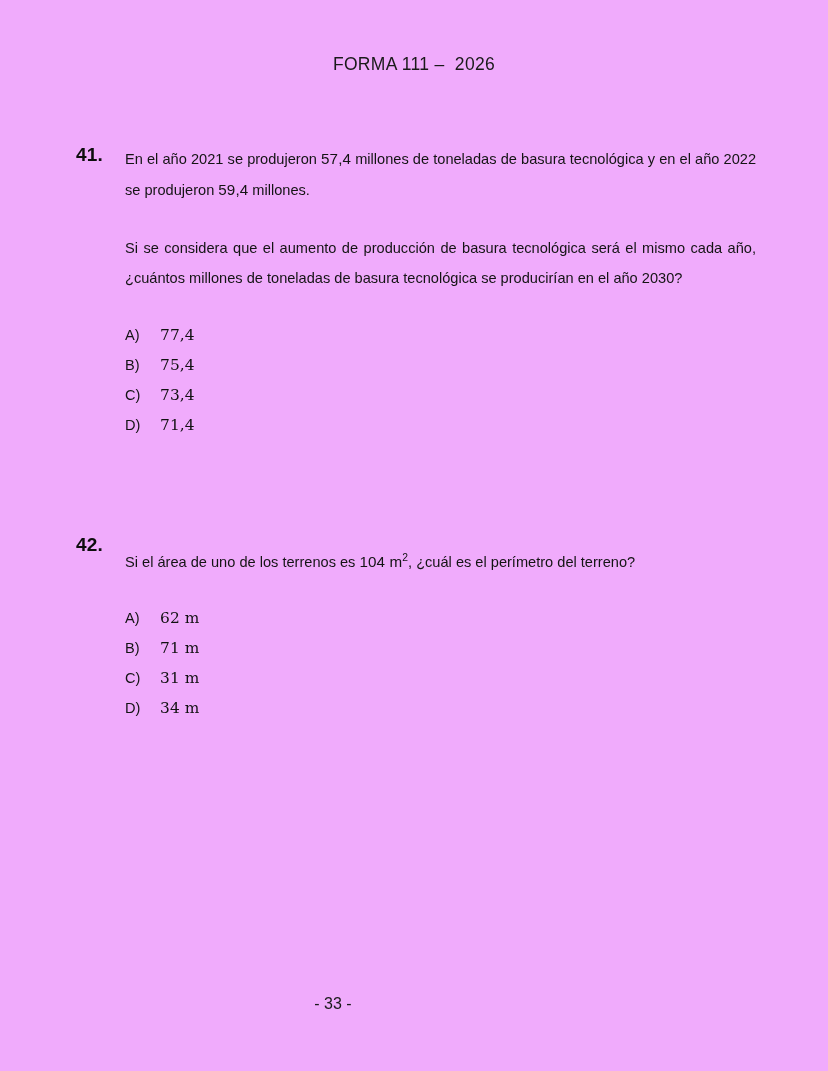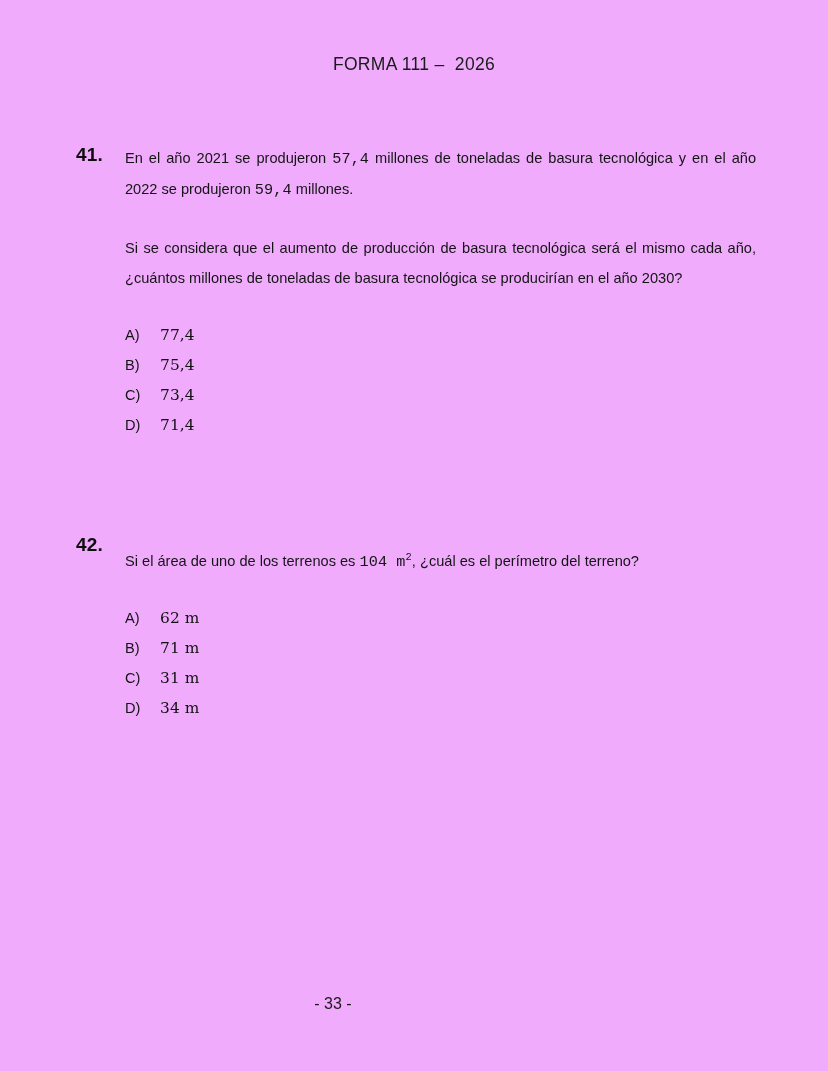--- a/index.html
+++ b/index.html
@@ -71,21 +71,21 @@
   }
   .q-para.second {
     margin-top: 29px;
   }
   #question-42 .q-para.second {
     margin-top: 13px;
   }
 
   
   .math {
-    font-family: Liberation Mono, monospace;
+    font-family: Liberation Sans, sans-serif;
     font-size: 15.2px;
     letter-spacing: 0.1px;
   }
   .math sup {
     font-size: 0.68em;
     vertical-align: 0.55em;
     line-height: 0;
   }
 
   

